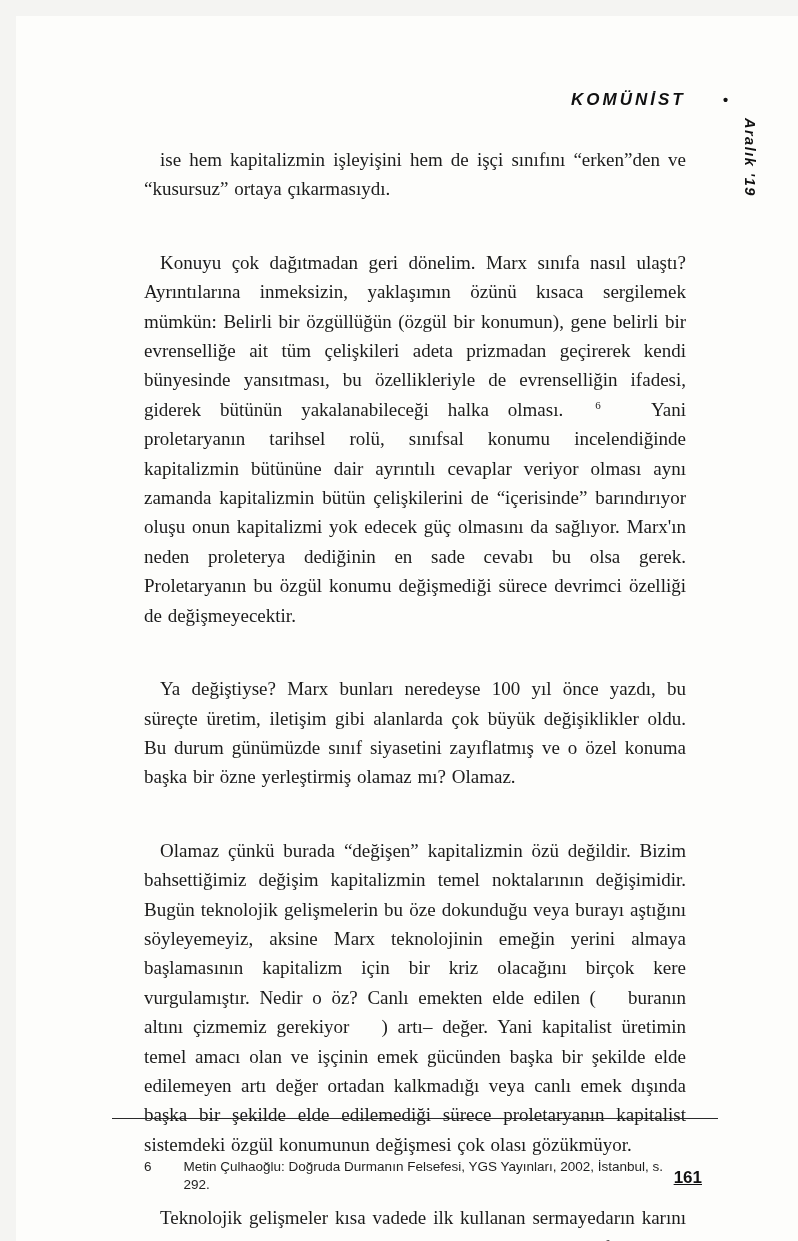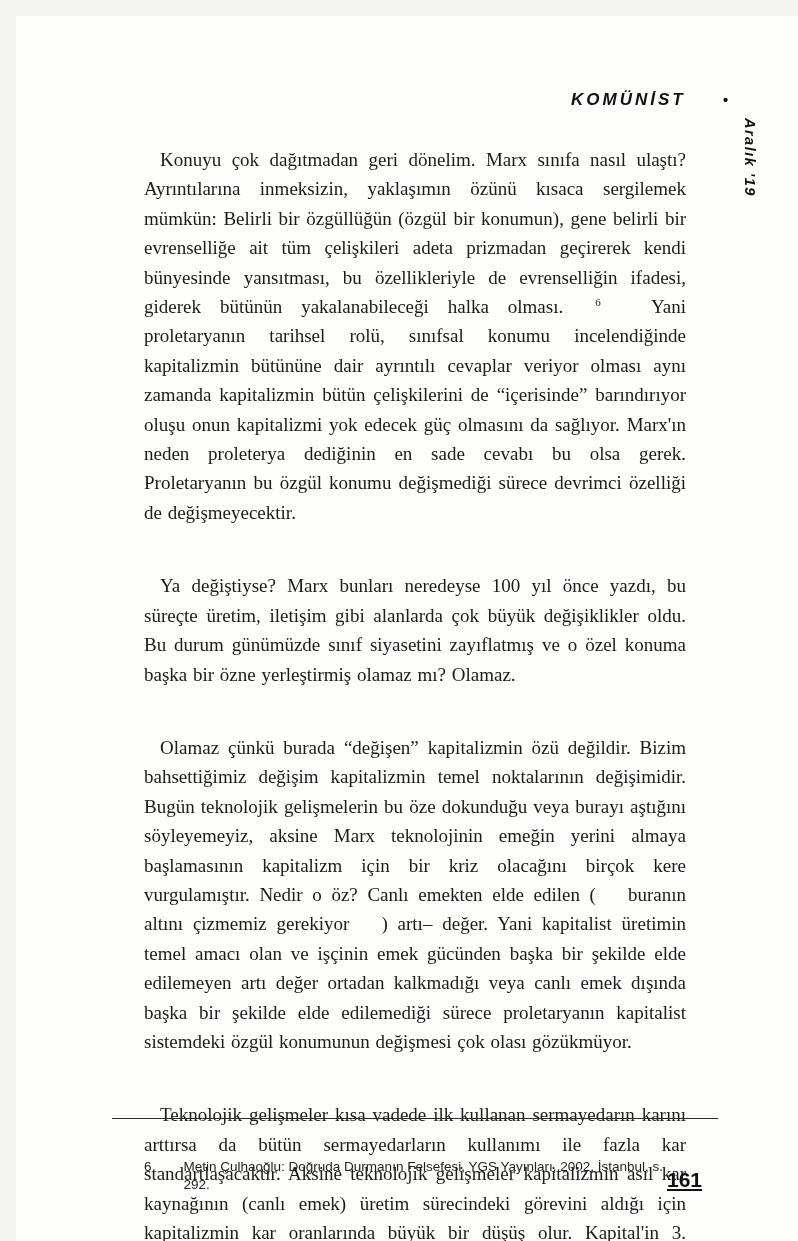--- a/index.html
+++ b/index.html
@@ -86,37 +86,38 @@
   .fn-num {
     flex: 0 0 34px;
   }
   .fn-text { flex: 1; }
   .page-number {
     position: absolute;
     right: 96px;
     top: 1136px;
     font-family: "Liberation Sans", sans-serif;
     font-weight: bold;
-    font-size: 21px;
+    font-size: 17px;
     color: #111;
     text-decoration: underline;
   }
 </style>
 </head>
 <body>
 
 <div class="page">
 
   <div class="header">
     <span>KOMÜNİST</span><span class="bullet">•</span>
   </div>
 
   <div class="side-date">Aralık '19</div>
 
   <div class="body-text" id="paragraphs">
+      <p class="para"><span>ise hem kapitalizmin işleyişini hem de işçi sınıfını “erken”den ve “kusursuz” ortaya çıkarmasıydı.</span></p>
       <p class="para"><span>Konuyu çok dağıtmadan geri dönelim. Marx sınıfa nasıl ulaştı? Ayrıntılarına inmeksizin, yaklaşımın özünü kısaca sergilemek mümkün: Belirli bir özgüllüğün (özgül bir konumun), gene belirli bir evrenselliğe ait tüm çelişkileri adeta prizmadan geçirerek kendi bünyesinde yansıtması, bu özellikleriyle de evrenselliğin ifadesi, giderek bütünün yakalanabileceği halka olması.</span><sup>6</sup><span> Yani proletaryanın tarihsel rolü, sınıfsal konumu incelendiğinde kapitalizmin bütününe dair ayrıntılı cevaplar veriyor olması aynı zamanda kapitalizmin bütün çelişkilerini de “içerisinde” barındırıyor oluşu onun kapitalizmi yok edecek güç olmasını da sağlıyor. Marx'ın neden proleterya dediğinin en sade cevabı bu olsa gerek. Proletaryanın bu özgül konumu değişmediği sürece devrimci özelliği de değişmeyecektir.</span></p>
       <p class="para"><span>Ya değiştiyse? Marx bunları neredeyse 100 yıl önce yazdı, bu süreçte üretim, iletişim gibi alanlarda çok büyük değişiklikler oldu. Bu durum günümüzde sınıf siyasetini zayıflatmış ve o özel konuma başka bir özne yerleştirmiş olamaz mı? Olamaz.</span></p>
       <p class="para"><span>Olamaz çünkü burada “değişen” kapitalizmin özü değildir. Bizim bahsettiğimiz değişim kapitalizmin temel noktalarının değişimidir. Bugün teknolojik gelişmelerin bu öze dokunduğu veya burayı aştığını söyleyemeyiz, aksine Marx teknolojinin emeğin yerini almaya başlamasının kapitalizm için bir kriz olacağını birçok kere vurgulamıştır. Nedir o öz? Canlı emekten elde edilen (</span><span class="italic">buranın altını çizmemiz gerekiyor</span><span>) artı– değer. Yani kapitalist üretimin temel amacı olan ve işçinin emek gücünden başka bir şekilde elde edilemeyen artı değer ortadan kalkmadığı veya canlı emek dışında başka bir şekilde elde edilemediği sürece proletaryanın kapitalist sistemdeki özgül konumunun değişmesi çok olası gözükmüyor.</span></p>
       <p class="para"><span>Teknolojik gelişmeler kısa vadede ilk kullanan sermayedarın karını arttırsa da bütün sermayedarların kullanımı ile fazla kar standartlaşacaktır. Aksine teknolojik gelişmeler kapitalizmin asıl kar kaynağının (canlı emek) üretim sürecindeki görevini aldığı için kapitalizmin kar oranlarında büyük bir düşüş olur. Kapital'in 3. cildinde Marx, kar oranlarının düşme eğilimi ile kapitalizmin bu çıkmazına</span></p>
     </div>
 
   <div class="footnote-rule"></div>
 
   <div class="footnote">
     <span class="fn-num">6</span>

